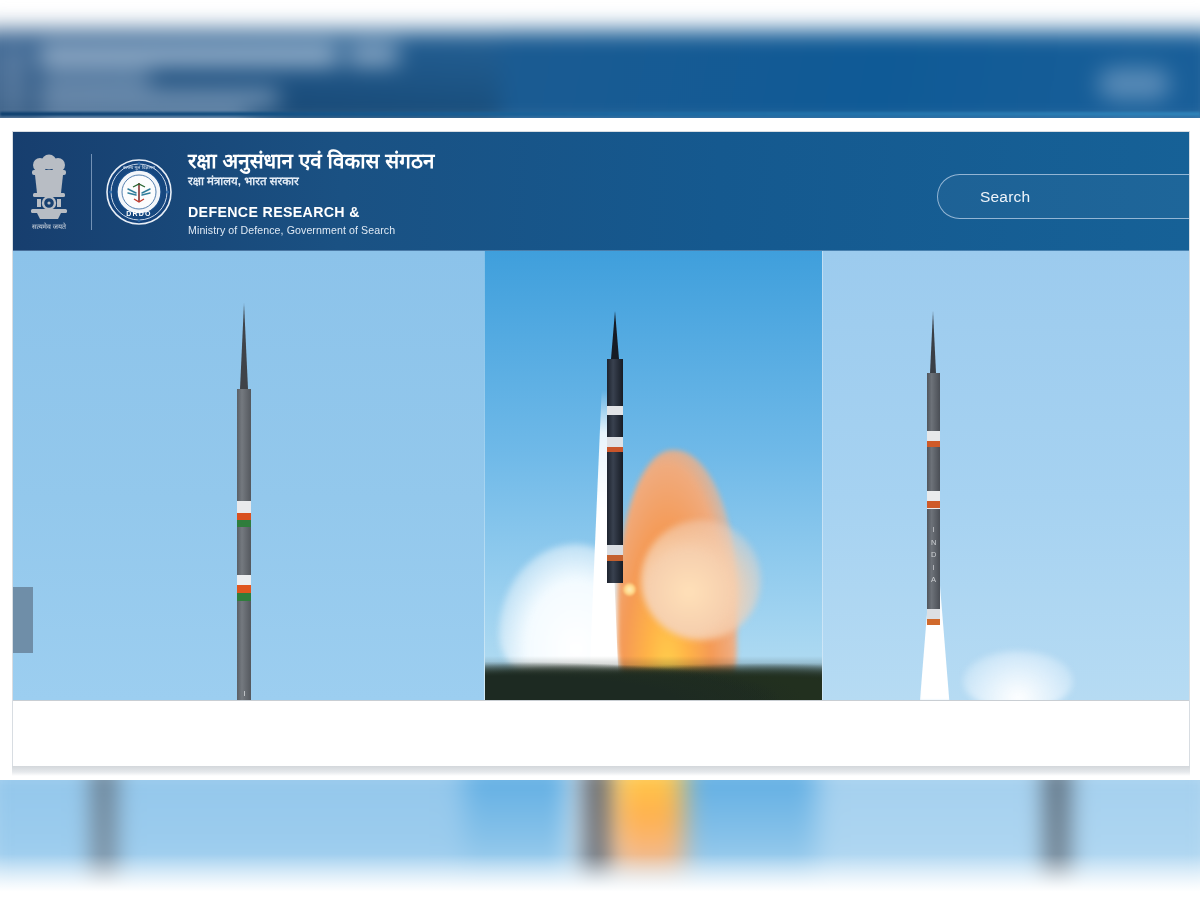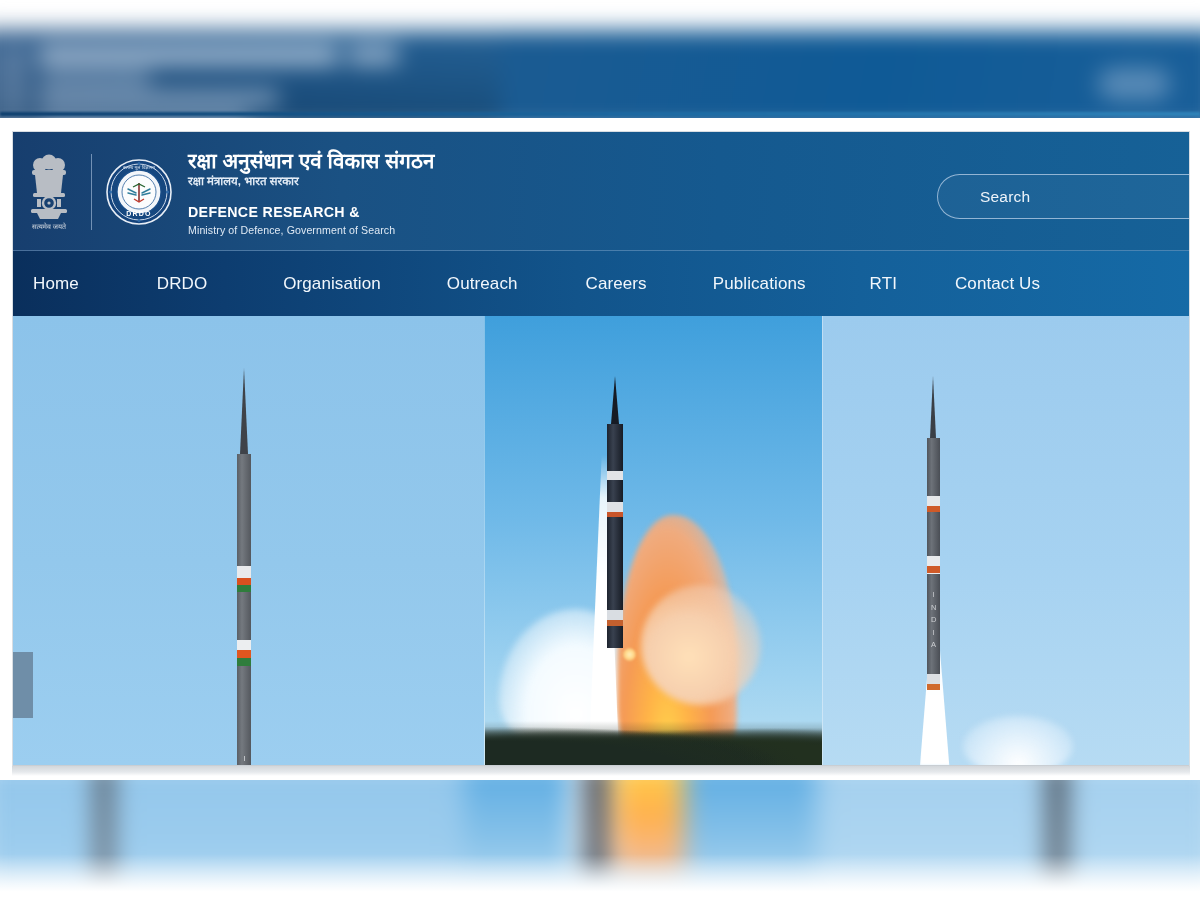--- a/index.html
+++ b/index.html
@@ -364,30 +364,20 @@
 
       <div class="search-wrap">
         <div class="search-pill">
           <span class="search-text">Search</span>
         </div>
       </div>
 
       <div class="hdr-sep"></div>
     </div>
 
-    <div class="nav-bar">
-      <div class="nav-item" style="margin-left:20px">Home</div>
-      <div class="nav-item" style="margin-left:78px">DRDO</div>
-      <div class="nav-item" style="margin-left:76px">Organisation</div>
-      <div class="nav-item" style="margin-left:66px">Outreach</div>
-      <div class="nav-item" style="margin-left:68px">Careers</div>
-      <div class="nav-item" style="margin-left:66px">Publications</div>
-      <div class="nav-item" style="margin-left:64px">RTI</div>
-      <div class="nav-item" style="margin-left:58px">Contact Us</div>
-    </div>
 
     <div class="carousel">
 
       <div class="carousel-prev"></div>
 
       <div class="slide slide-a">
         <div class="missileA">
           <div class="nose"></div>
           <div class="body">
             <div class="mb-band mbA1"></div>

